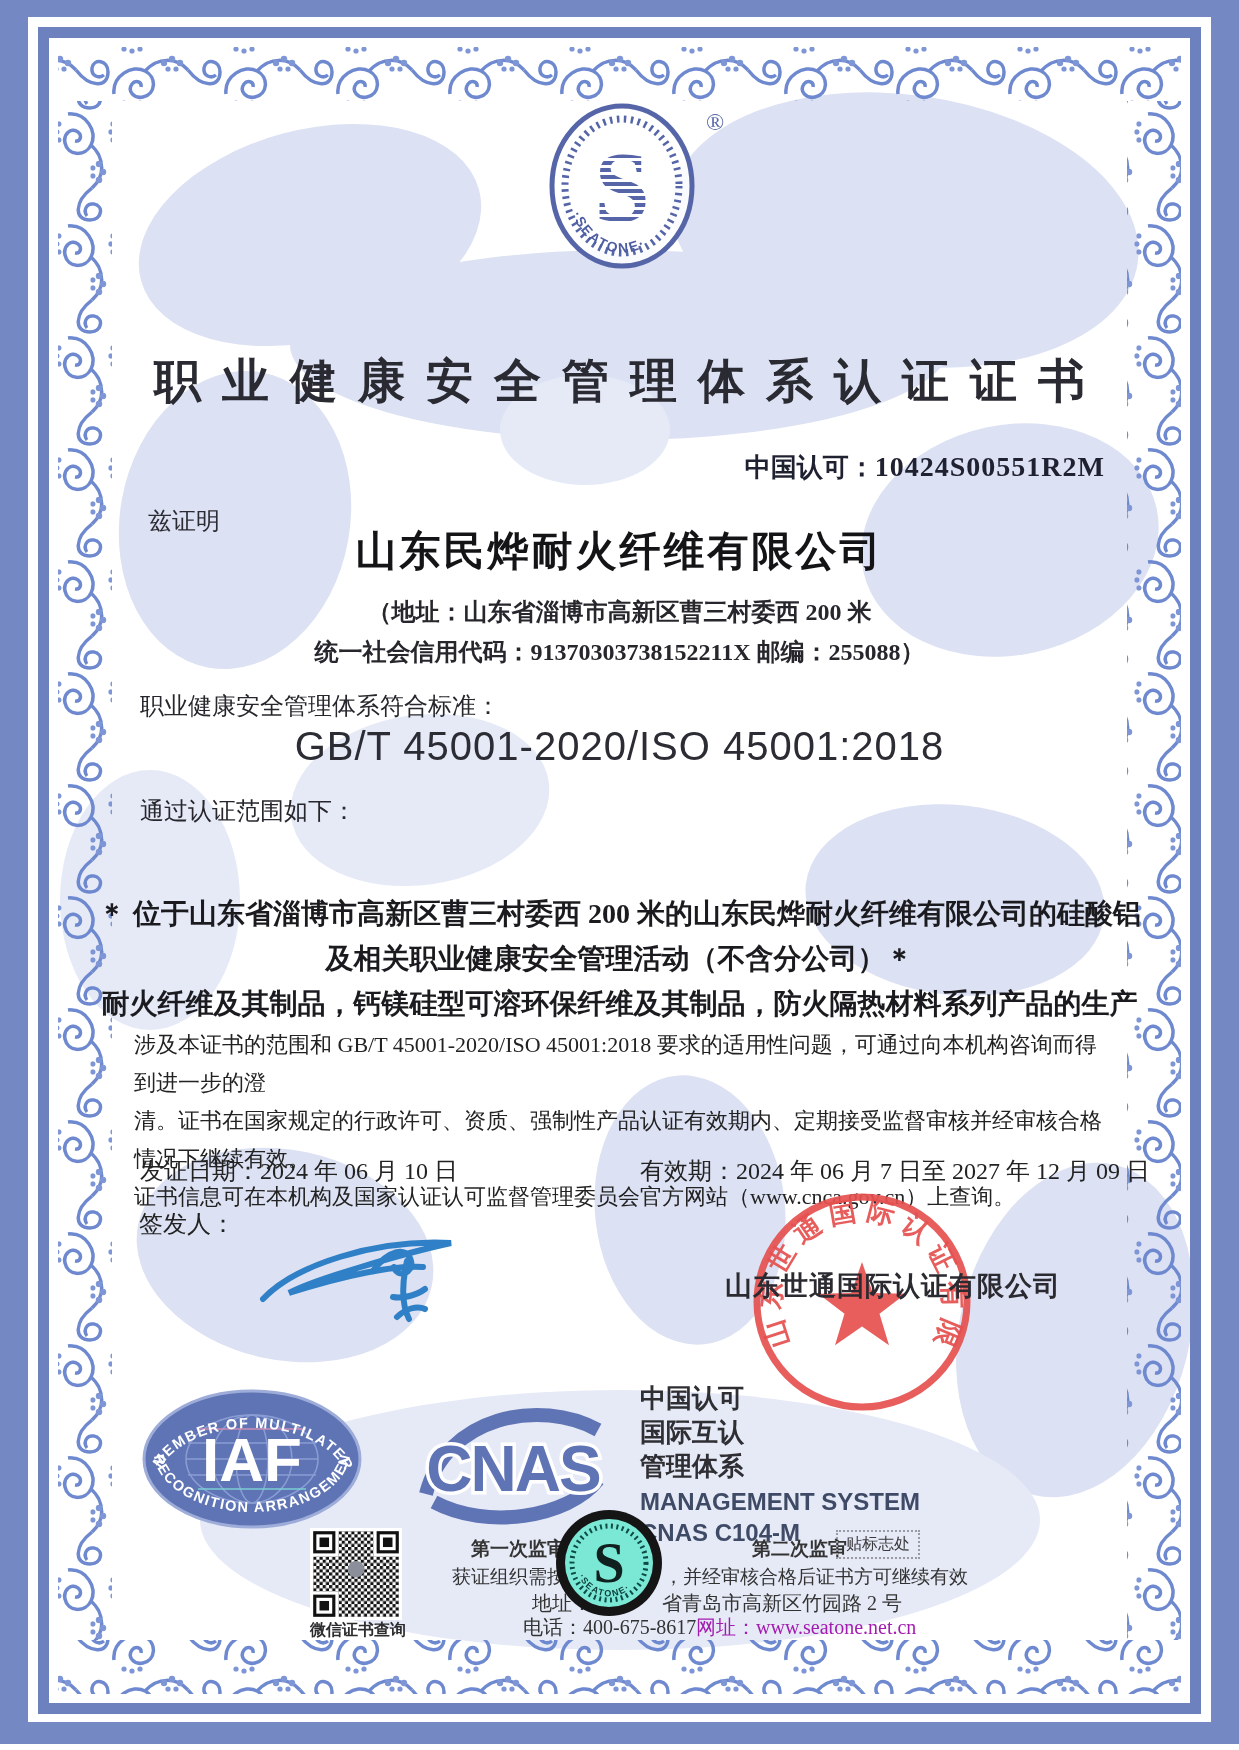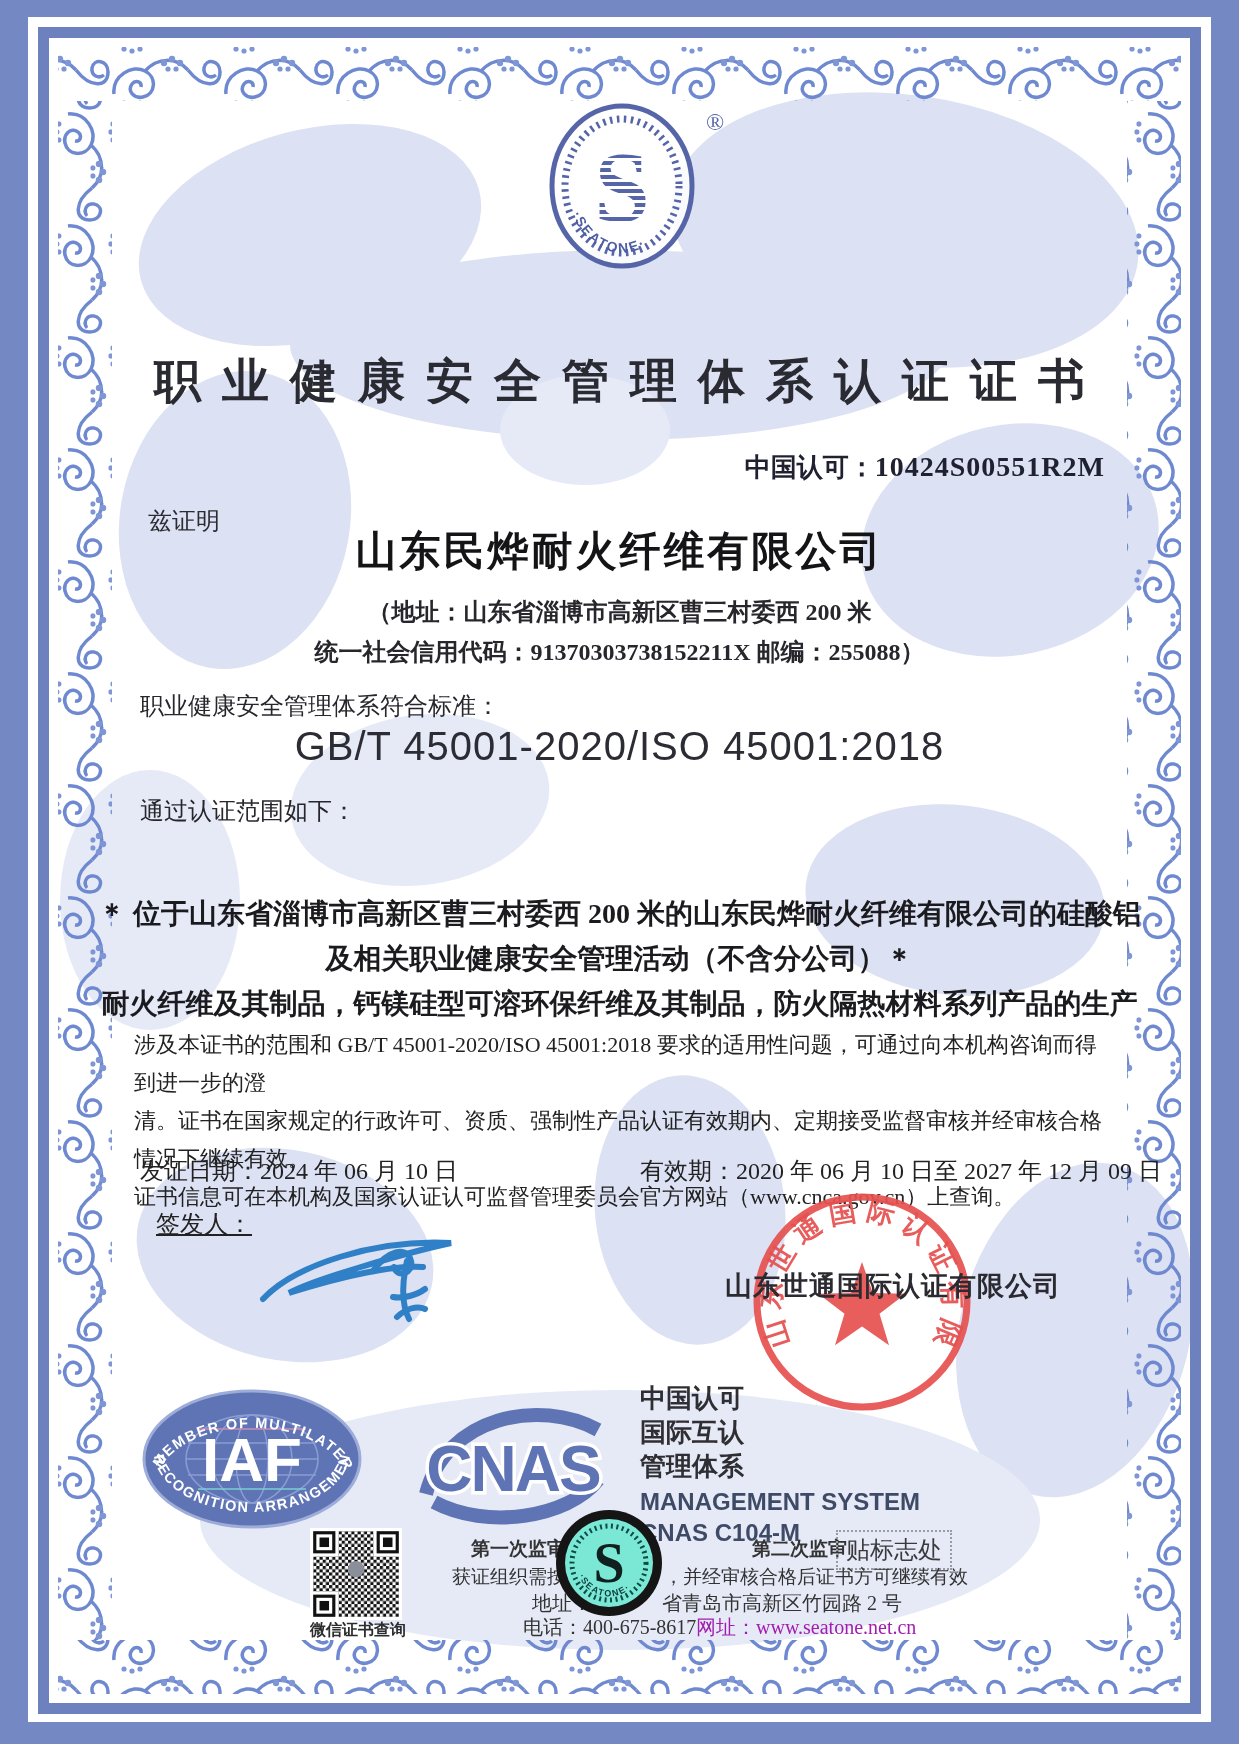--- a/index.html
+++ b/index.html
@@ -22,28 +22,28 @@
   .company{top:524px;font-size:41px;font-weight:700;color:#141417;letter-spacing:3px;}
   .addr1{top:596px;font-size:24px;font-weight:600;color:#26262c;}
   .addr2{top:636px;font-size:24px;font-weight:600;color:#26262c;}
   .stdlabel{top:690px;left:140px;font-size:24px;color:#26262c;}
   .stdcode{top:724px;font-size:40px;color:#2c2c34;font-family:"Liberation Sans",sans-serif;letter-spacing:1px;}
   .scopelabel{top:795px;left:140px;font-size:24px;color:#26262c;}
   .scope{top:843px;left:0;right:0;text-align:center;font-size:28px;font-weight:700;color:#1b1b1f;line-height:45px;margin-top:48px;}
   .note{top:1026px;left:134px;width:980px;font-size:22px;color:#222;line-height:38px;white-space:normal;}
   .issue{top:1155px;left:140px;font-size:24px;}
   .valid{top:1155px;left:640px;font-size:24px;}
-  .signer{top:1208px;left:156px;font-size:24px;text-decoration:underline;}
+  .signer{top:1208px;left:139px;font-size:24px;}
   .issuer{top:1268px;left:725px;font-size:27px;font-weight:600;color:#2a2a30;letter-spacing:1px;z-index:5;}
   .accr-cn{top:1382px;left:640px;font-size:26px;line-height:34px;color:#2e2e33;font-weight:600;}
   .accr-en{top:1490px;left:640px;font-size:24px;line-height:31px;font-weight:700;
            font-family:"Liberation Sans",sans-serif;color:#3f4b66;top:1486px;}
   .audit1{top:1536px;left:471px;font-size:19px;font-weight:600;color:#333;}
   .audit2{top:1536px;left:752px;font-size:19px;font-weight:600;color:#333;}
-  .stickerbox{top:1530px;left:836px;font-size:24px;color:#3a3a3c;border:2px dotted #9a9aa2;padding:2px 8px;}
+  .stickerbox{top:1530px;left:836px;font-size:16px;color:#3a3a3c;border:2px dotted #9a9aa2;padding:2px 8px;}
   .fnote-l{top:1564px;left:452px;font-size:19px;color:#333;}
   .fnote-r{top:1564px;left:664px;font-size:19px;color:#333;}
   .faddr-l{top:1590px;left:532px;font-size:20px;color:#333;}
   .faddr-r{top:1590px;left:662px;font-size:20px;color:#333;}
   .ftel{top:1614px;left:523px;font-size:20px;color:#333;}
   .fweb{top:1614px;left:696px;font-size:20px;color:#a21caf;}
   .qrcap{top:1620px;left:308px;width:100px;text-align:center;font-size:16px;font-weight:700;color:#2c2c2e;}
   .svgabs{position:absolute;z-index:3;}
   .stamp{z-index:4;}
   .holo{z-index:6;}
@@ -149,21 +149,21 @@
     <div>＊ 位于山东省淄博市高新区曹三村委西 200 米的山东民烨耐火纤维有限公司的硅酸铝</div>
     <div>及相关职业健康安全管理活动（不含分公司）＊</div>
     <div>耐火纤维及其制品，钙镁硅型可溶环保纤维及其制品，防火隔热材料系列产品的生产</div>
   </div>
   <div class="abs note">
     <div>涉及本证书的范围和 GB/T 45001-2020/ISO 45001:2018 要求的适用性问题，可通过向本机构咨询而得到进一步的澄</div>
     <div>清。证书在国家规定的行政许可、资质、强制性产品认证有效期内、定期接受监督审核并经审核合格情况下继续有效。</div>
     <div>证书信息可在本机构及国家认证认可监督管理委员会官方网站（www.cnca.gov.cn）上查询。</div>
   </div>
   <div class="abs issue">发证日期：2024 年 06 月 10 日</div>
-  <div class="abs valid">有效期：2020 年 06 月 10 日至 2027 年 12 月 09 日</div>
+  <div class="abs valid">有效期：2024 年 06 月 7 日至 2027 年 12 月 09 日</div>
   <div class="abs signer">签发人：</div>
 
   <svg class="svgabs" style="left:255px;top:1225px;" width="215" height="110" viewBox="0 0 215 110">
     <g fill="none" stroke="#2f80c6" stroke-width="6" stroke-linecap="round">
       <path d="M8,74 C40,40 120,14 196,18 C150,28 60,54 34,68 C90,50 140,40 168,42"></path>
       <path d="M118,46 c14,-20 34,-26 38,-10 c3,12 -14,18 -17,6"></path>
       <path d="M152,36 c-6,26 -4,46 2,58"></path>
       <path d="M138,72 c10,2 24,-2 32,-8"></path>
       <path d="M142,92 c8,-8 20,-12 28,-8"></path>
     </g>

